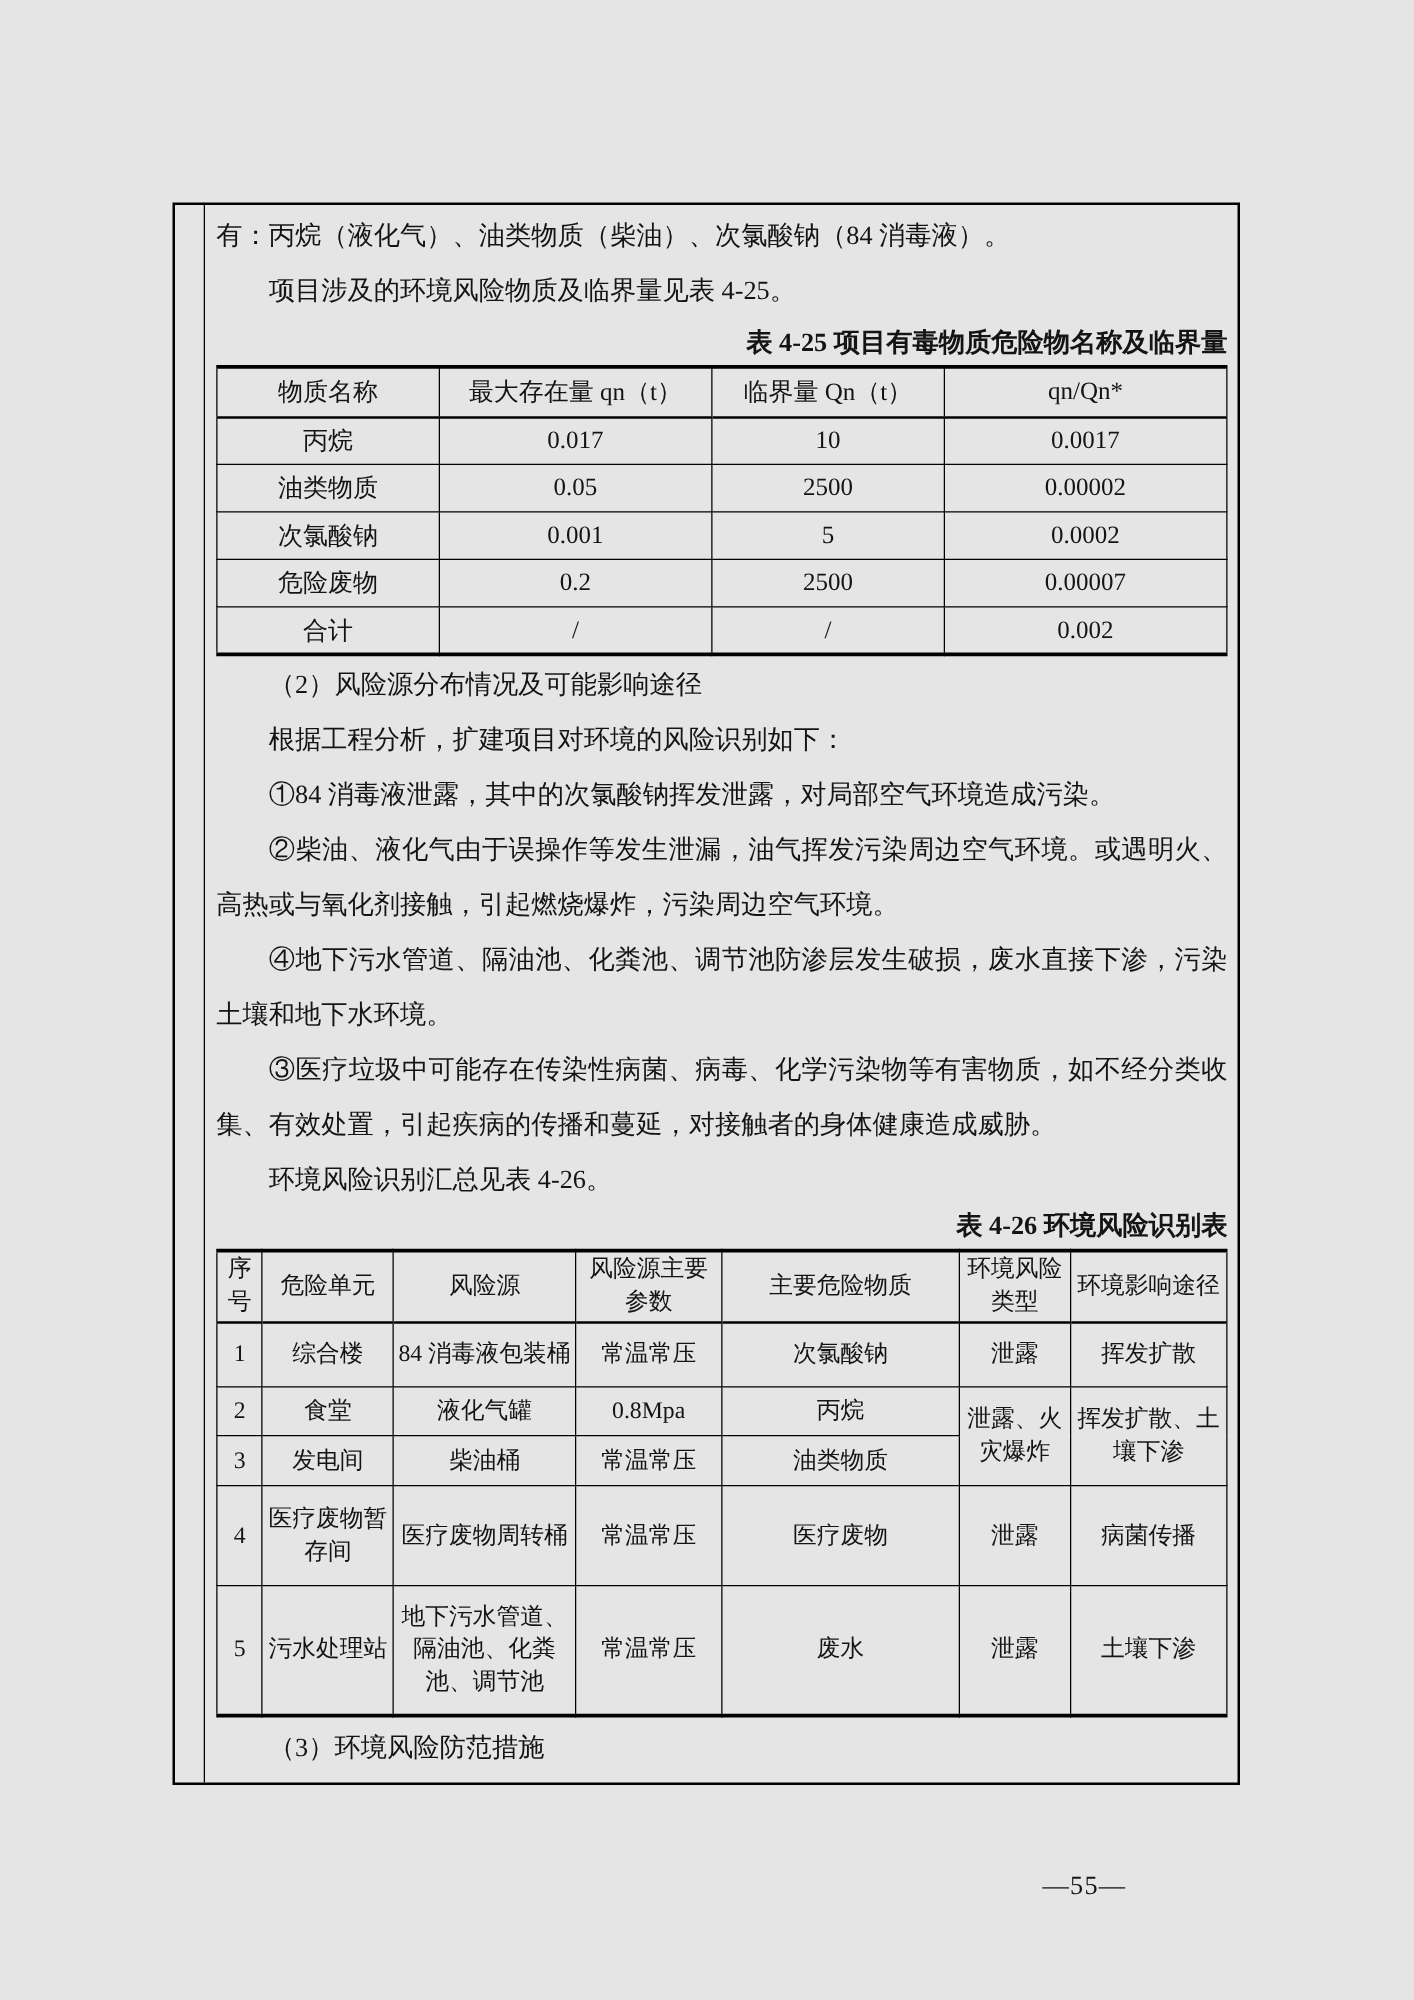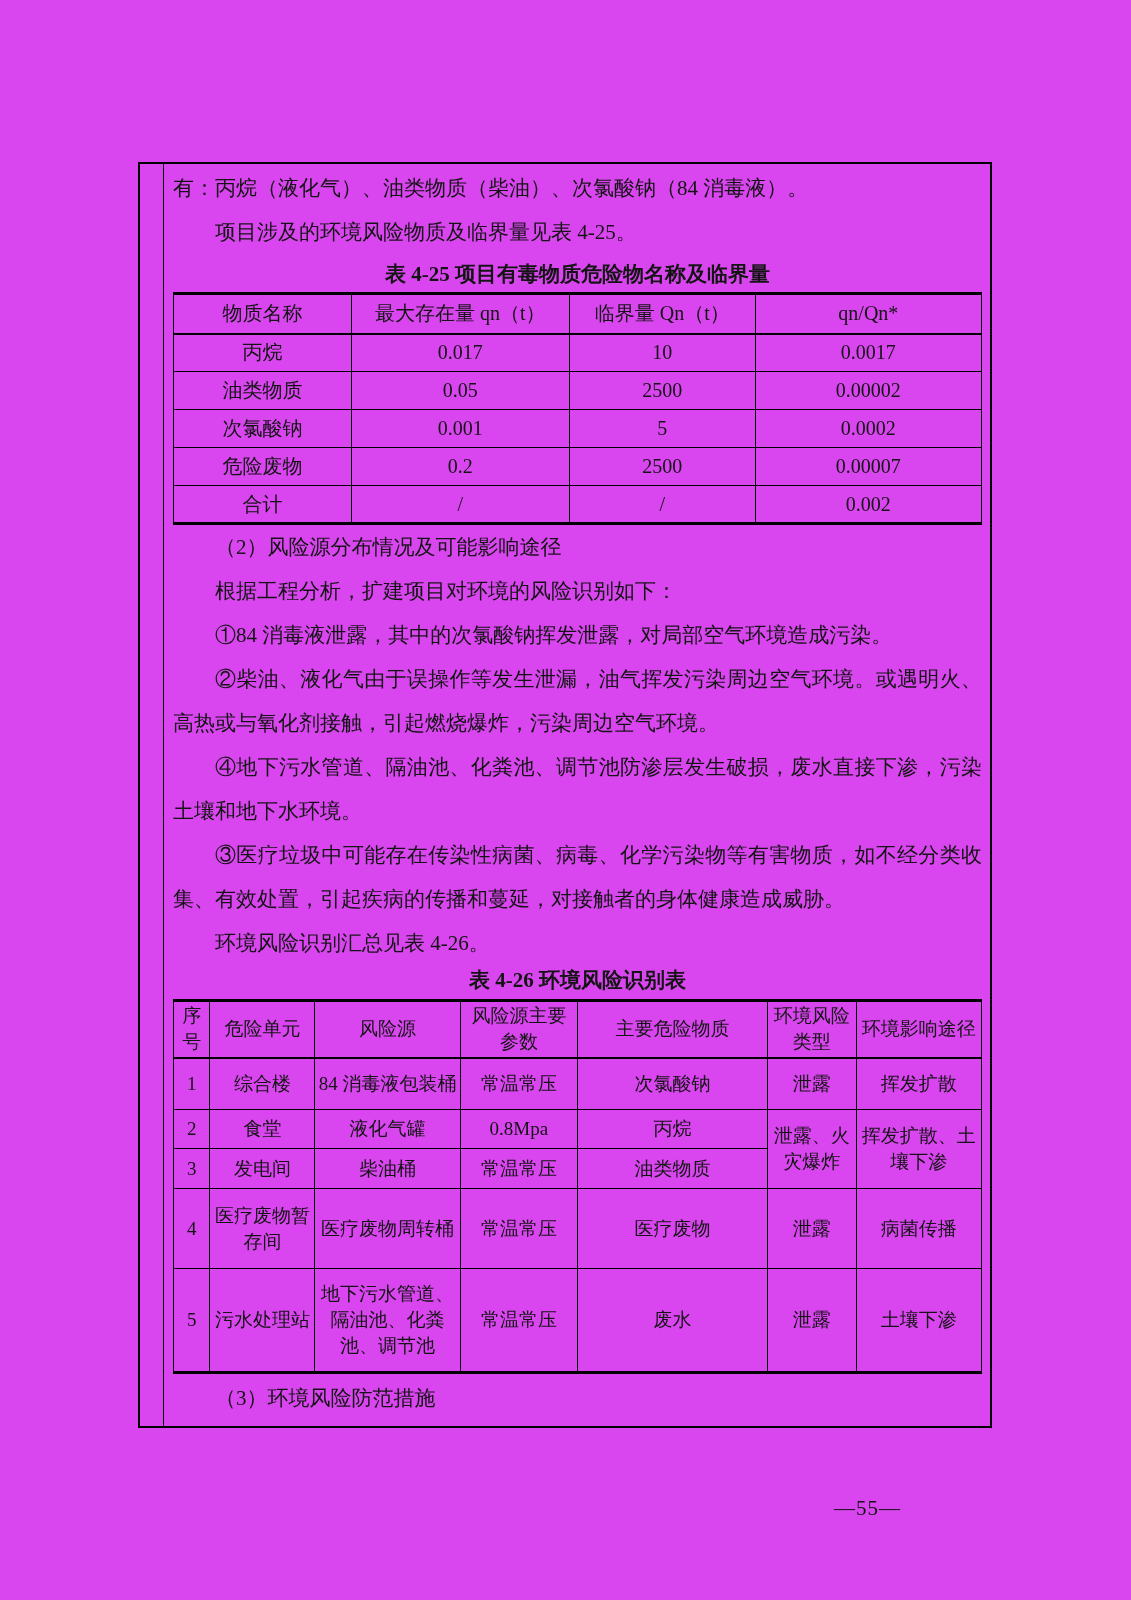--- a/index.html
+++ b/index.html
@@ -5,21 +5,21 @@
   * { box-sizing: border-box; }
   html, body {
     margin: 0; padding: 0;
     background: #ffffff;
     font-family: "Liberation Serif", "DejaVu Serif", serif;
     color: #141414;
   }
   .page {
     position: relative;
     width: 1131px; height: 1600px;
-    background: #d946ef;
+    background: #e5e5e5;
     overflow: hidden;
   }
   .frame {
     position: absolute;
     left: 138px; top: 162px;
     width: 854px; height: 1266px;
     border: 2px solid #000;
   }
   .gutter {
     position: absolute;
@@ -35,21 +35,21 @@
   .para {
     font-size: 21px;
     line-height: 44px;
     margin: 0;
     text-align: justify;
   }
   .indent { text-indent: 2em; }
   .tbl-title {
     font-size: 21px;
     font-weight: bold;
-    text-align: center;
+    text-align: right;
     line-height: 30px;
     margin: 5px 0 3px 0;
   }
   .tbl-title2 {
     margin-top: 0;
     margin-bottom: 4px;
   }
   table {
     width: 100%;
     border-collapse: collapse;

